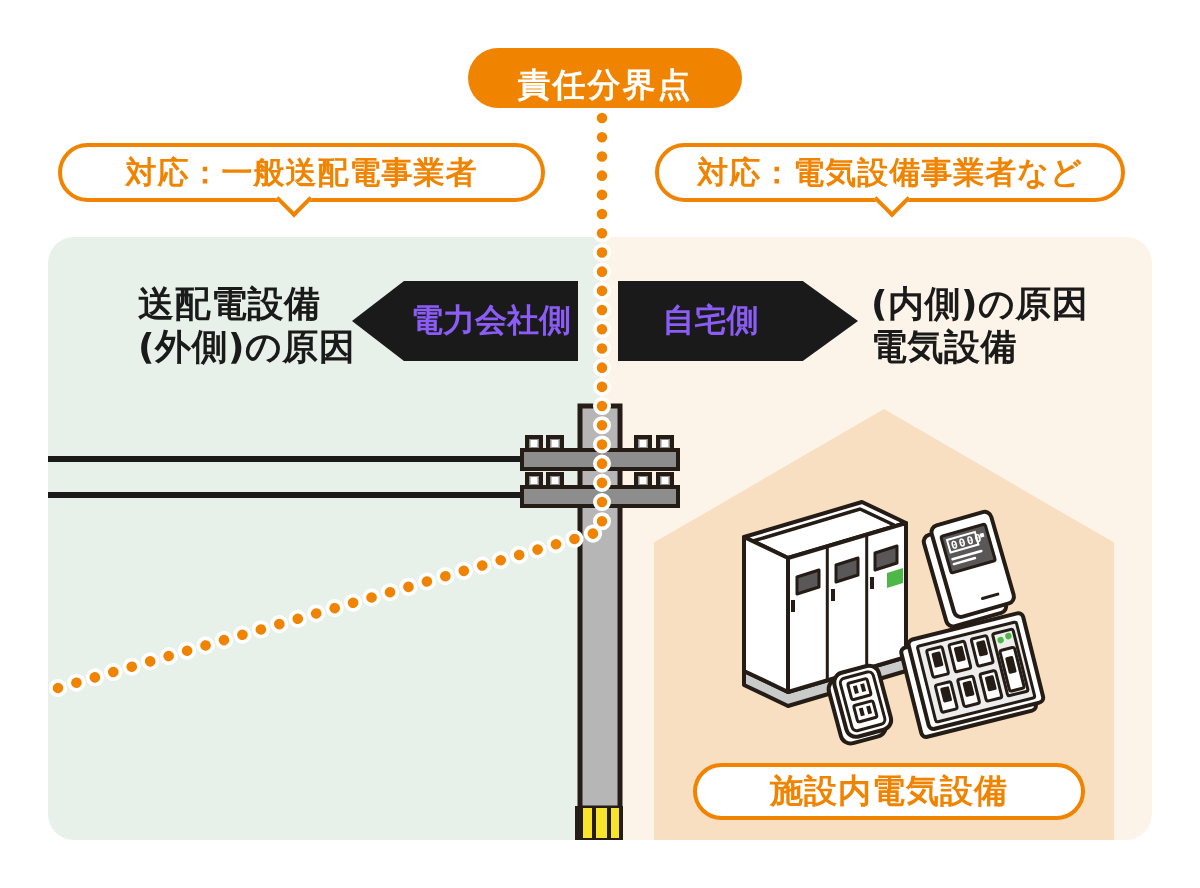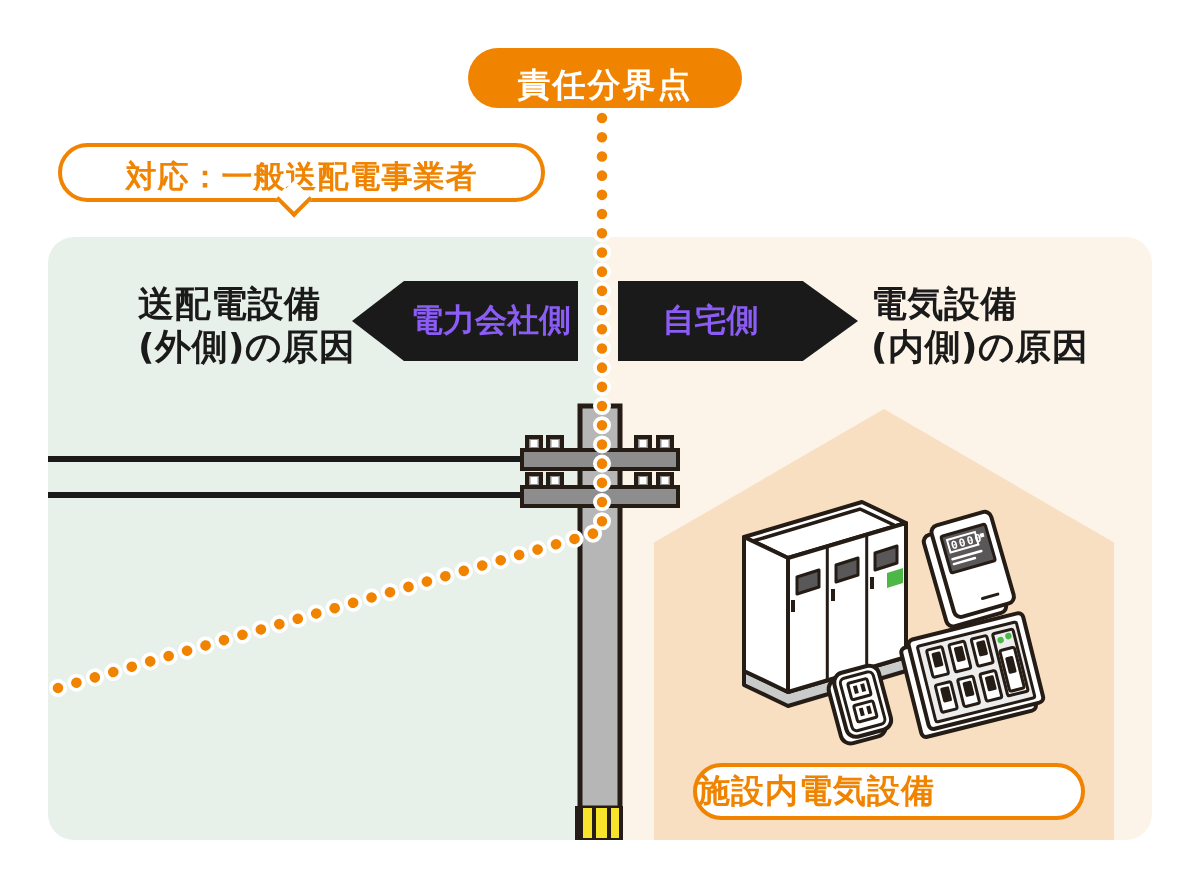--- a/index.html
+++ b/index.html
@@ -20,21 +20,21 @@
 
   
   .pill-top { position:absolute; left:468px; top:48px; width:274px; height:60px;
               background:var(--orange); border-radius:30px; color:#fff; font-size:33px;
               display:flex; align-items:flex-end; justify-content:center; letter-spacing:2px; }
 
   
   .bubble { position:absolute; top:143px; height:59px; background:#fff;
             border:4px solid var(--orange); border-radius:30px; box-sizing:border-box;
             color:var(--orange); font-size:31px; letter-spacing:1px;
-            display:flex; align-items:flex-end; justify-content:center; }
+            display:flex; align-items:center; justify-content:center; }
   .bubble-left  { left:58px;  width:487px; }
   .bubble-right { left:655px; width:470px; }
   .tail { position:absolute; bottom:-14px; width:22px; height:22px; background:#fff;
           border-right:4px solid var(--orange); border-bottom:4px solid var(--orange);
           transform:rotate(45deg); }
   .bubble-left  .tail { left:calc(48% - 11px); }
   .bubble-right .tail { left:calc(50% - 11px); }
 
   
   .arrow { position:absolute; top:281px; height:80px; background:var(--ink); color:#8b5cf6;
@@ -50,21 +50,21 @@
   .cause-label { position:absolute; color:var(--ink); font-size:36px; line-height:43px;
                  letter-spacing:0.5px; }
   .cause-left  { left:138px; top:282px; }
   .cause-right { left:871px; top:282px; }
   .cause-label .line { display:block; }
 
   
   .pill-facility { position:absolute; left:693px; top:763px; width:392px; height:57px;
                    background:#fff; border:4px solid var(--orange); border-radius:29px;
                    box-sizing:border-box; color:var(--orange); font-size:33px; letter-spacing:1px;
-                   display:flex; align-items:center; }
+                   display:flex; align-items:center; justify-content:center; }
 
   
   .ink-fill   { fill:var(--ink); }
   .pole-trunk { fill:var(--pole-gray); stroke:var(--line-dark); stroke-width:5; }
   .crossarm   { fill:var(--crossarm-gray); stroke:var(--line-dark); stroke-width:4; }
   .insulator  { fill:var(--crossarm-gray); stroke:var(--line-dark); stroke-width:4; }
   .ins-notch  { fill:#fff; }
   .pole-base-bg { fill:var(--line-dark); }
   .stripe     { fill:var(--base-yellow); }
   .dot-line-outline { fill:none; stroke:#fff; stroke-width:18; stroke-dasharray:0.1 19.1;
@@ -213,36 +213,40 @@
 
   <div class="pill-top">
     <span>責任分界点</span>
   </div>
 
   <div class="bubble bubble-left">
     <span>対応：一般送配電事業者</span>
     <i class="tail"></i>
   </div>
 
+  <div class="bubble bubble-right">
+    <span>対応：電気設備事業者など</span>
+    <i class="tail"></i>
+  </div>
 
   <div class="cause-label cause-left">
     <span class="line">送配電設備</span>
     <span class="line">(外側)の原因</span>
   </div>
 
   <div class="arrow arrow-left">
     <span>電力会社側</span>
   </div>
 
   <div class="arrow arrow-right">
     <span>自宅側</span>
   </div>
 
   <div class="cause-label cause-right">
+    <span class="line">(内側)の原因</span>
     <span class="line">電気設備</span>
-    <span class="line">(内側)の原因</span>
   </div>
 
   <div class="pill-facility">
     <span>施設内電気設備</span>
   </div>
 
 </div>
 
 </body></html>

